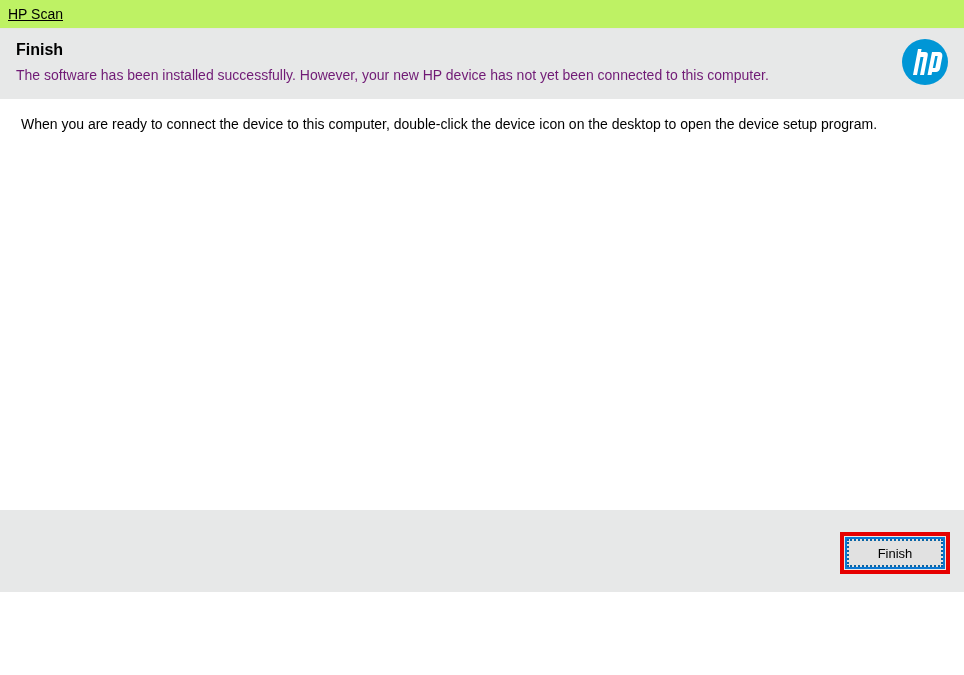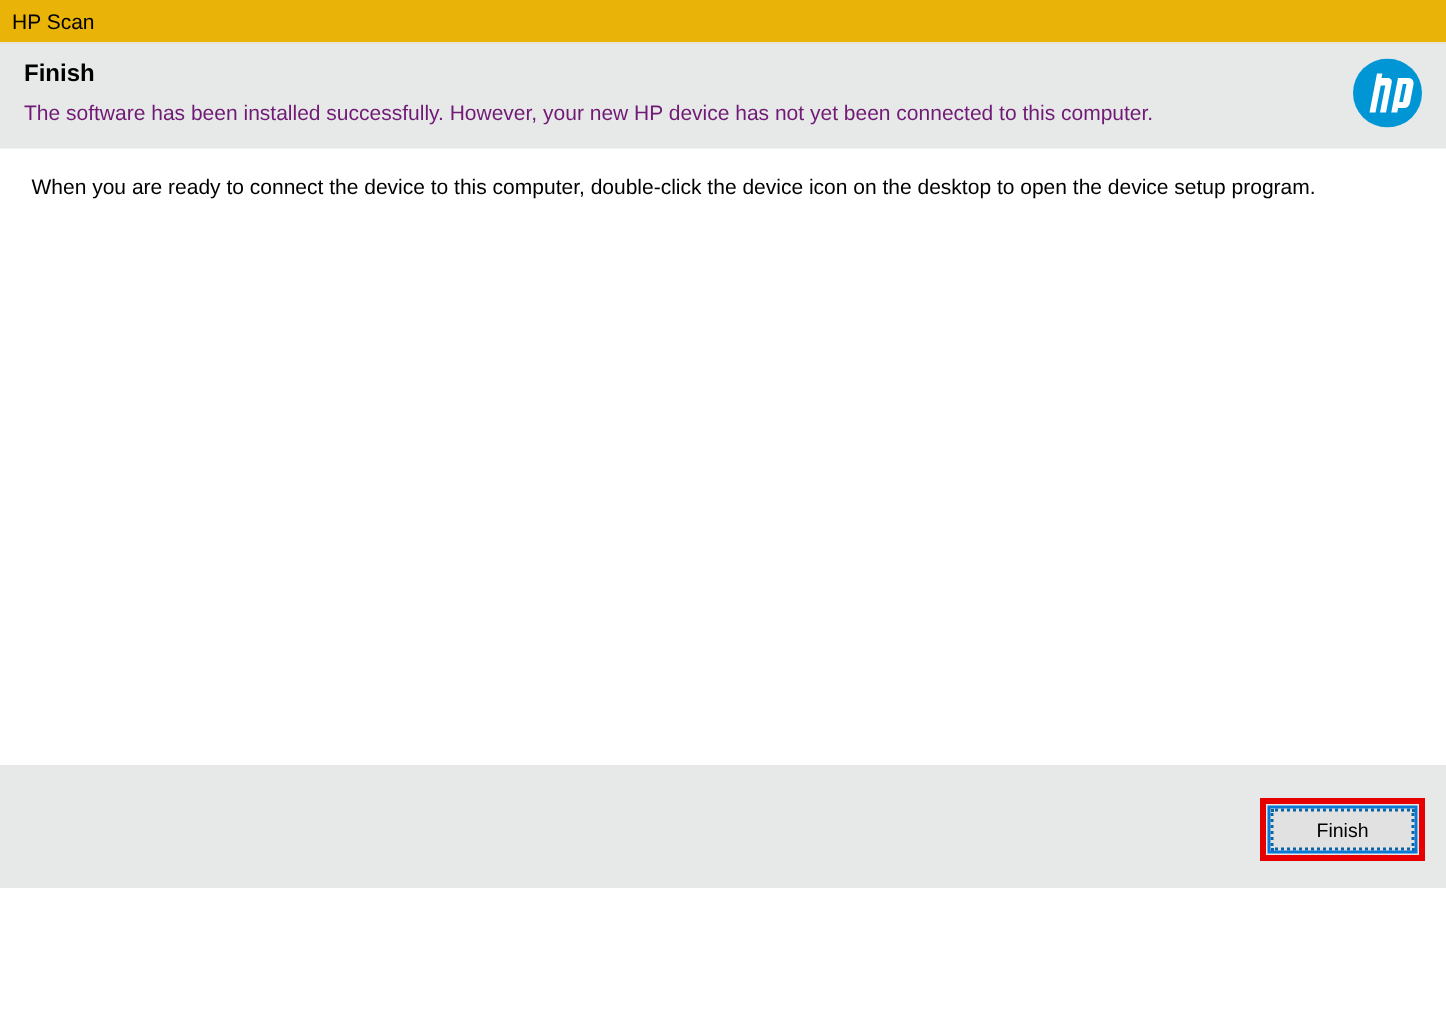--- a/index.html
+++ b/index.html
@@ -10,22 +10,23 @@
     body {
       font-family: Arial, sans-serif;
       background: #ffffff;
       width: 964px;
       height: 675px;
       overflow: hidden;
     }
     .titlebar {
       padding: 6px 8px;
       font-size: 14px;
-      background: #eab308;
+      background: #bef264;
       border-bottom: 1px solid #e5e5e5;
+      text-decoration: underline;
     }
     .header-panel {
       background: #e7e8e8;
       padding: 12px 16px 16px 16px;
       position: relative;
     }
     .header-title {
       font-weight: bold;
       font-size: 16px;
       margin-bottom: 8px;

